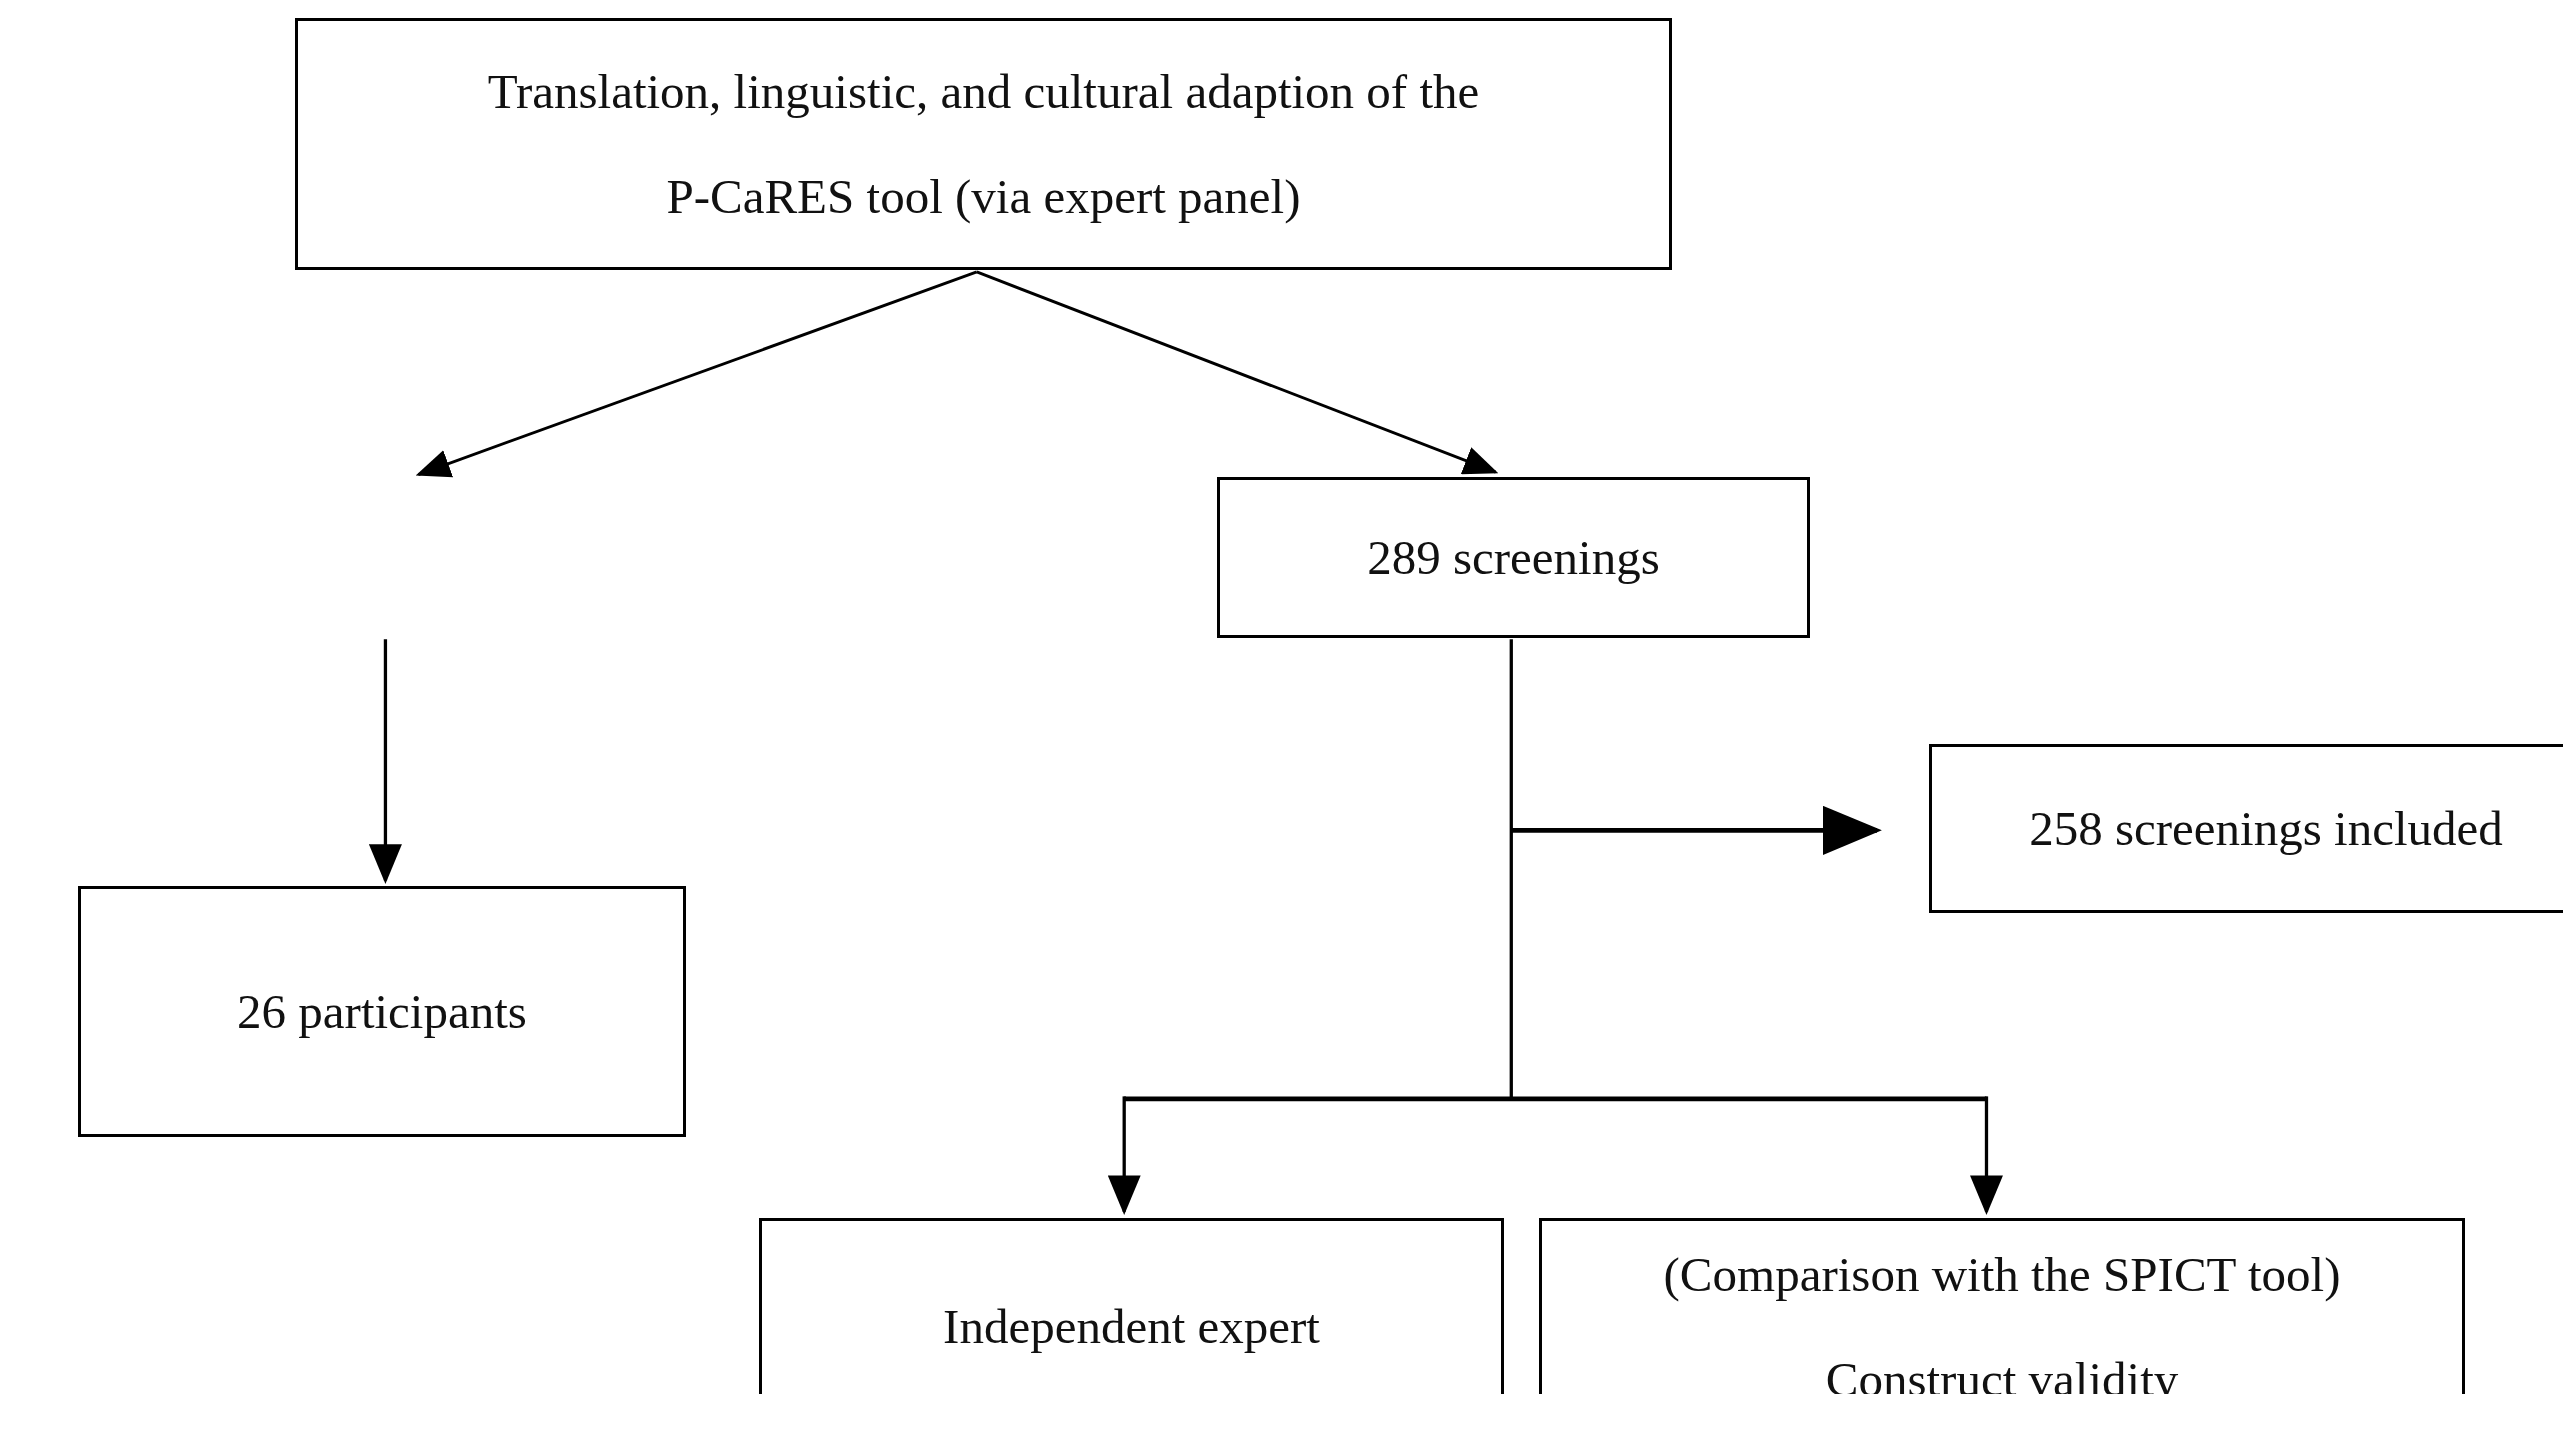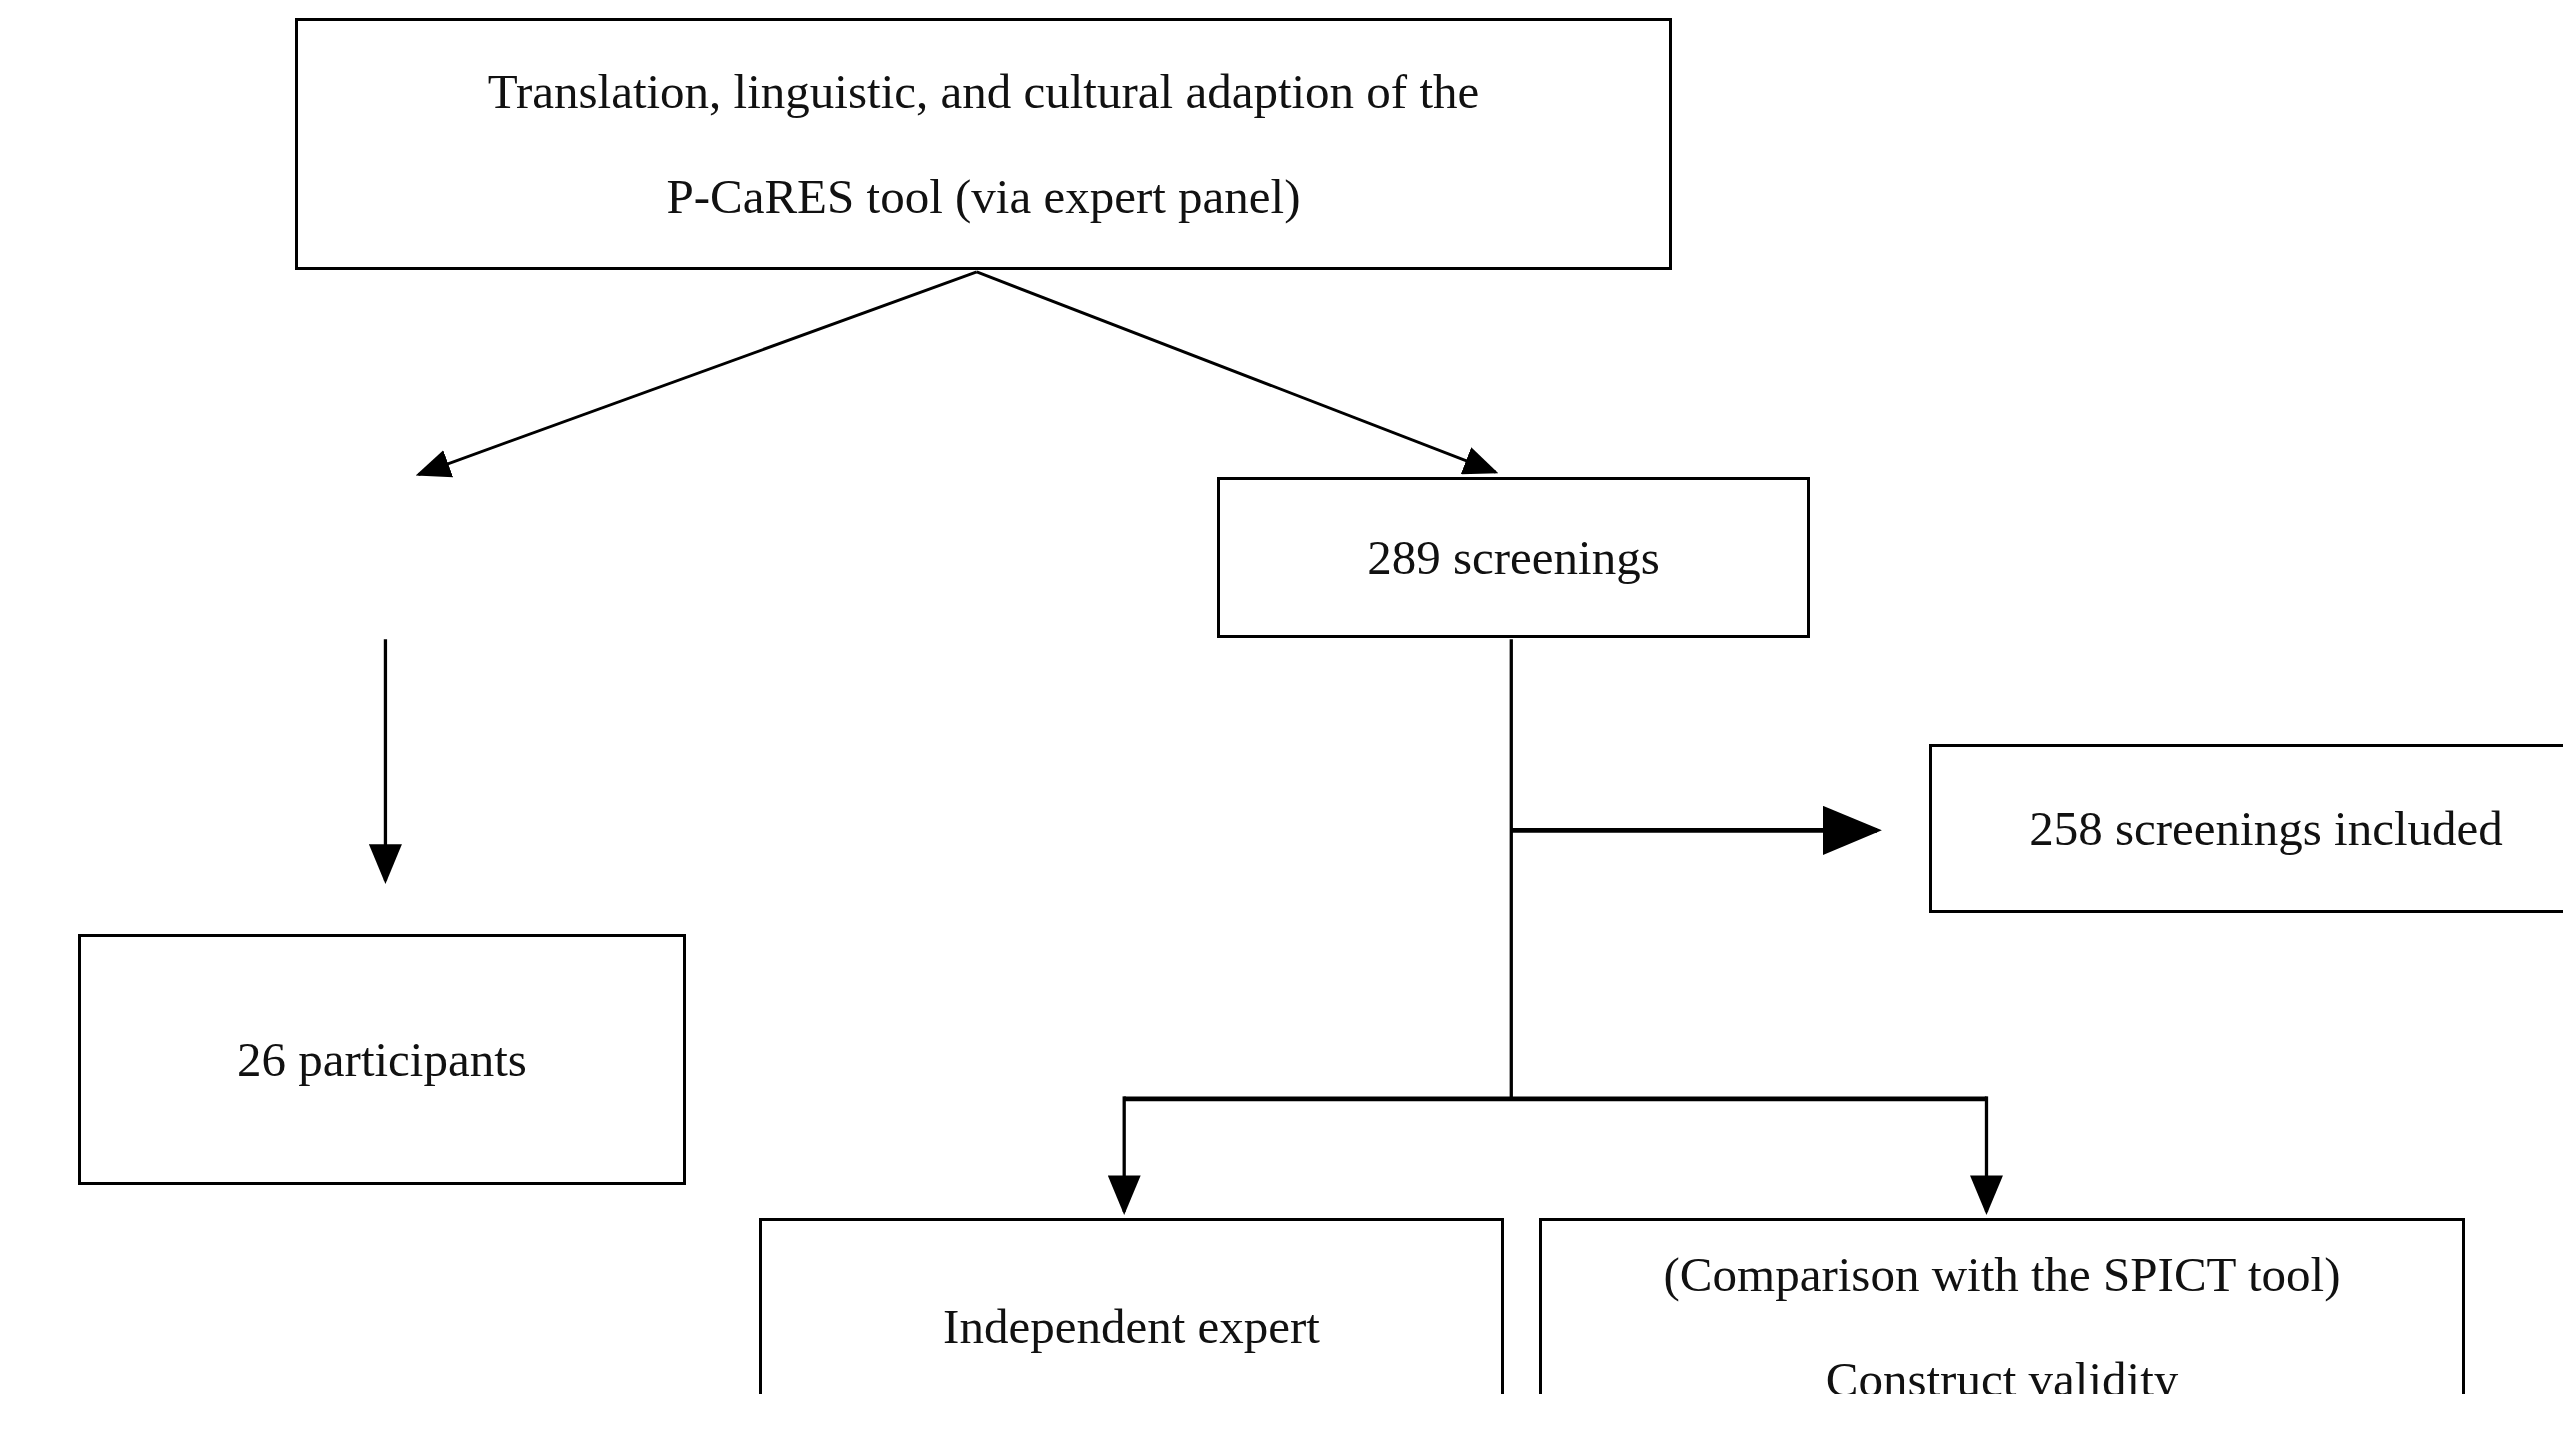--- a/index.html
+++ b/index.html
@@ -46,21 +46,21 @@
   }
   .node .line{
     line-height:105px;
     white-space:nowrap;
   }
   
   .box-translation{left:295px;top:18px;width:1377px;height:252px;}
   .box-content-face{left:20.6px;top:479px;width:739px;height:159px;}
   .box-289{left:1217px;top:477px;width:593px;height:161px;}
   .box-258{left:1883px;top:744px;width:674px;height:169px;margin-left:46px;}
-  .box-26{left:78px;top:886px;width:608px;height:251px;margin-top:48px;}
+  .box-26{left:78px;top:886px;width:608px;height:251px;}
   .box-expert{left:759px;top:1218px;width:745px;height:217px;box-shadow:0 4.1px 0 rgba(120,120,120,.55);}
   .box-construct{left:1539px;top:1218px;width:926px;height:217px;box-shadow:0 4.1px 0 rgba(120,120,120,.55);}
 </style>
 </head>
 <body>
 
 <div class="page">
 
   <svg class="connectors" viewBox="0 0 3112 1765" xmlns="http://www.w3.org/2000/svg">
     <defs>

